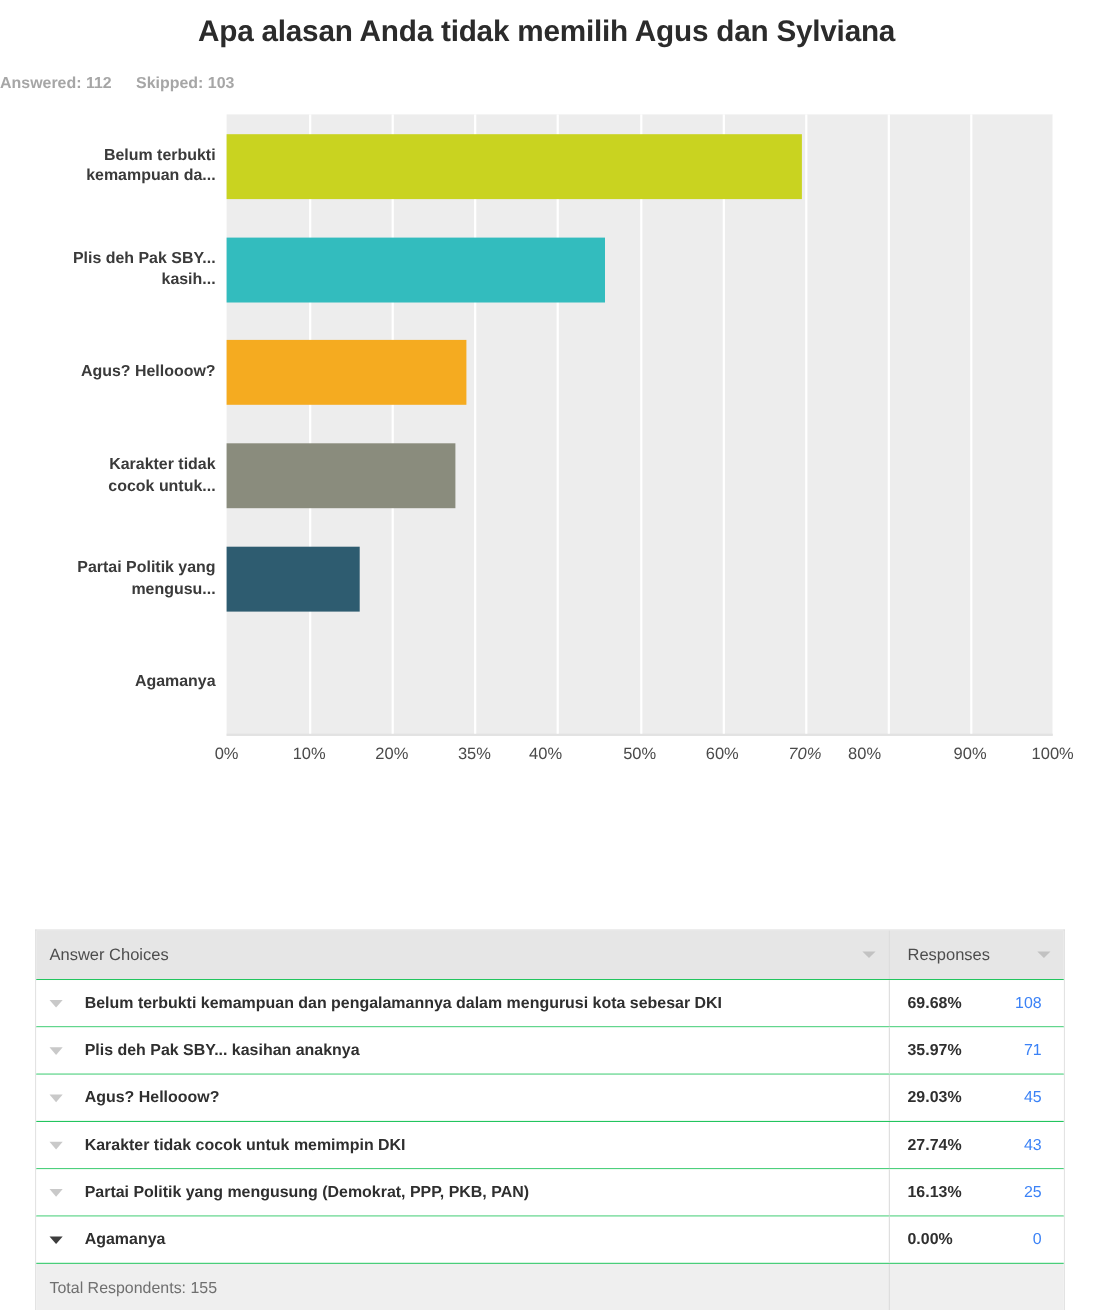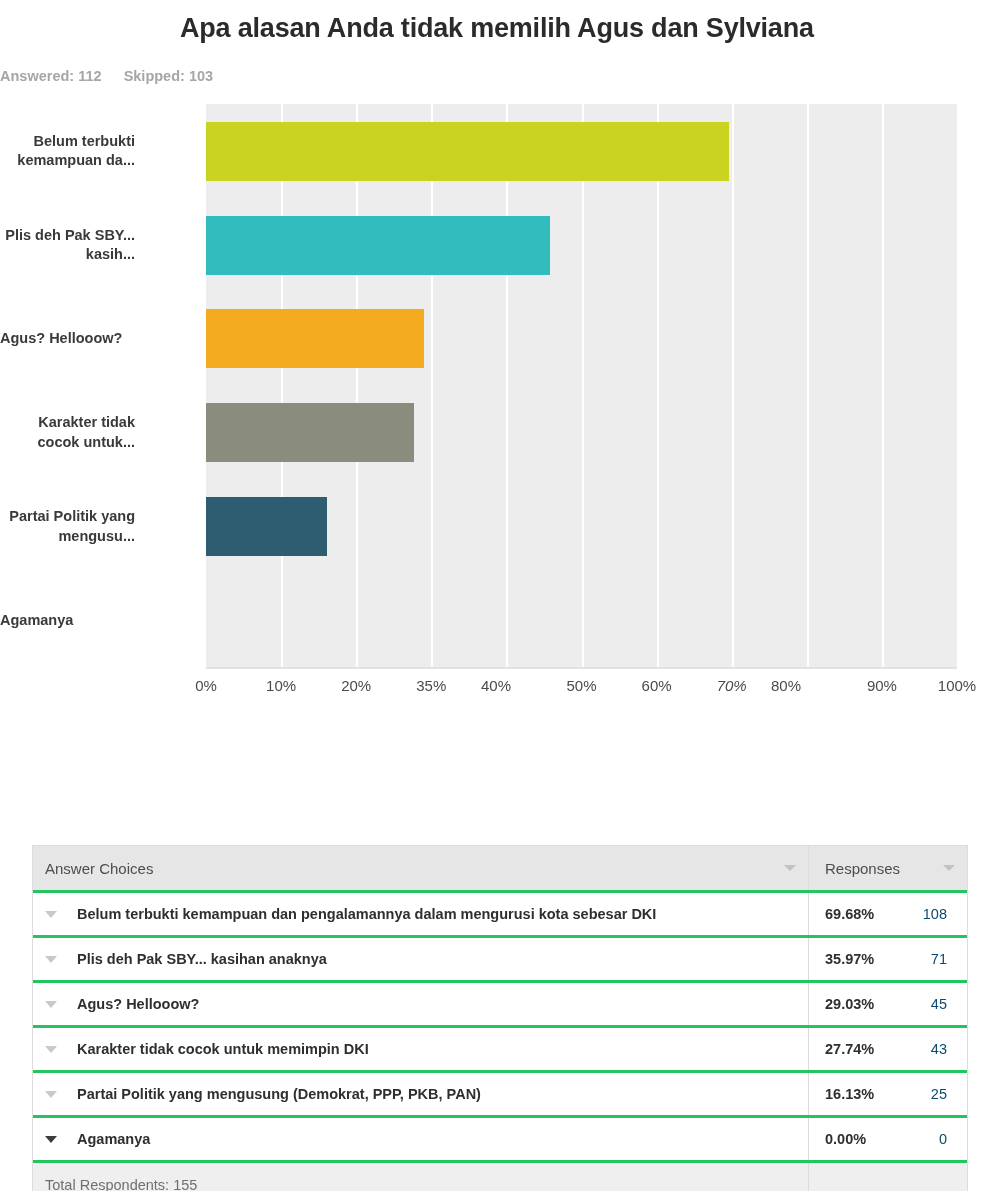--- a/index.html
+++ b/index.html
@@ -79,20 +79,21 @@
     position: absolute;
     left: 0;
     top: 0;
     width: 196px;
     height: 563px;
   }
   .y-label {
     height: 93.8px;
     display: flex;
     align-items: center;
+    justify-content: flex-end;
     text-align: right;
     font-size: 14.5px;
     font-weight: bold;
     color: #3a3a3a;
     line-height: 1.35;
     padding-right: 0px;
     box-sizing: border-box;
   }
   .x-axis {
     position: absolute;
@@ -115,21 +116,21 @@
     position: absolute;
     left: 32px;
     top: 845px;
     width: 936px;
     border: 1px solid #dcdcdc;
     border-bottom: none;
     box-sizing: border-box;
   }
   .trow {
     display: flex;
-    border-bottom: 3px solid #22c55e;
+    border-bottom: 1px solid #22c55e;
     box-sizing: border-box;
   }
   .thead {
     background: #e6e6e6;
   }
   .th-choices, .td-choices {
     width: 775px;
     box-sizing: border-box;
     display: flex;
     align-items: center;
@@ -179,21 +180,21 @@
     padding-left: 16px;
     font-size: 14.5px;
   }
   .pct {
     font-weight: bold;
     color: #2f2f2f;
     width: 66px;
     flex: none;
   }
   .cnt {
-    color: #0c4a6e;
+    color: #3b82f6;
     width: 48px;
     text-align: right;
     flex: none;
     margin-left: 8px;
   }
   .tfoot {
     display: flex;
     background: #efefef;
     border-bottom: 1px solid #dcdcdc;
   }

